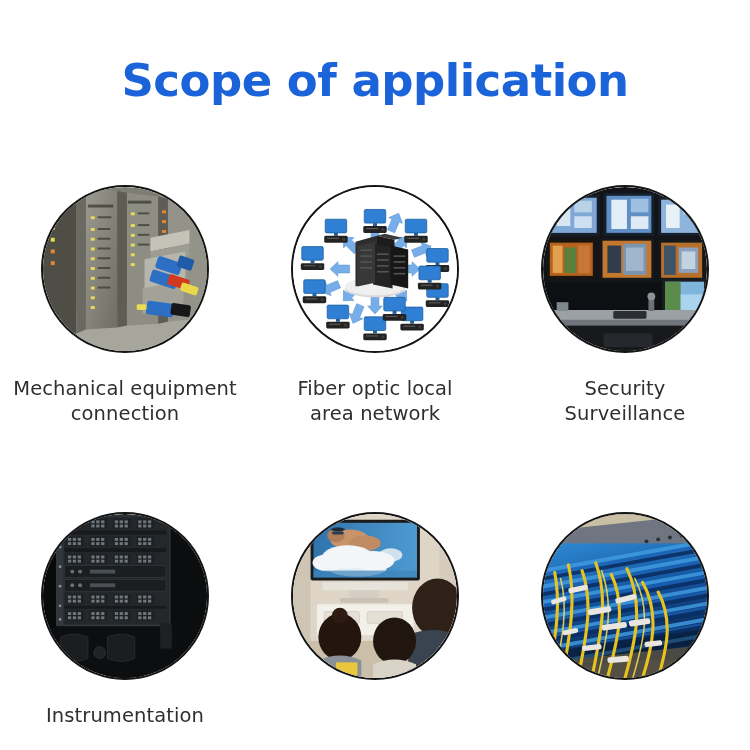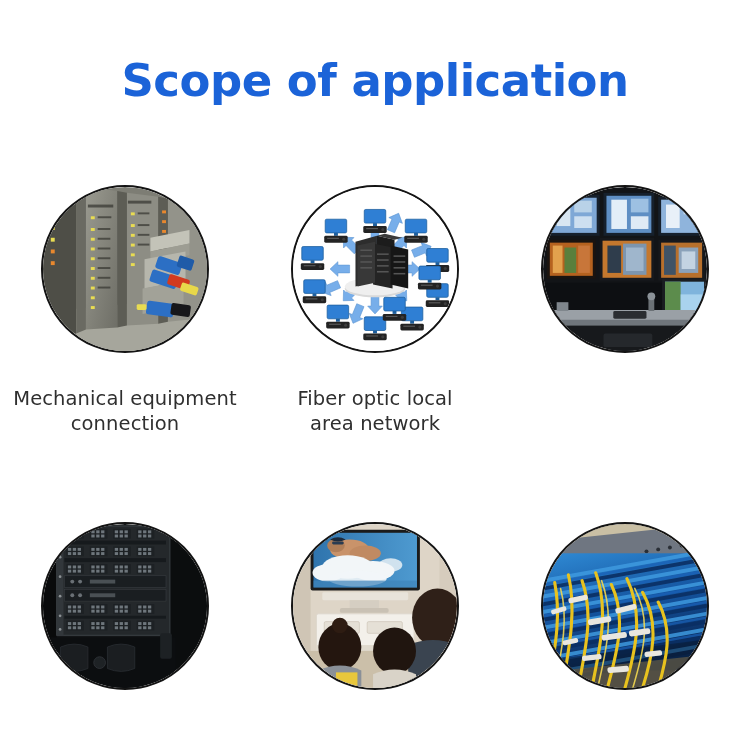--- a/index.html
+++ b/index.html
@@ -49,21 +49,21 @@
     border-radius:50%;
     overflow:hidden;
     position:relative;
     border:2px solid #141414;
     box-sizing:border-box;
     background:#ffffff;
   }
   .thumb svg{display:block;width:100%;height:100%;}
 
   .caption{
-    margin-top:34px;
+    margin-top:24px;
     text-align:center;
     font-family:"DejaVu Sans", sans-serif;
     font-size:19.5px;
     font-weight:normal;
     color:#2f2f2f;
     line-height:1.28;
     letter-spacing:0.1px;
     white-space:pre-line;
   }
 </style>
@@ -375,20 +375,22 @@
               <rect x="0" y="142" width="168" height="26" fill="#17191c"></rect>
 
               <rect x="72" y="127" width="34" height="8" rx="1.5" fill="#2a2d31"></rect>
               <rect x="14" y="118" width="12" height="9" fill="#7f868c"></rect>
               <rect x="108" y="112" width="6" height="15" fill="#6b7176"></rect>
               <circle cx="111" cy="112" r="4" fill="#8b9298"></circle>
               <rect x="62" y="150" width="50" height="14" rx="2" fill="#25282c"></rect>
             </g>
           </svg>
         </div>
+        <div class="caption">Security
+Surveillance</div>
       </div>
     </div>
 
     <div class="row row2">
 
       <div class="cell">
         <div class="thumb">
           <svg viewBox="0 0 168 168" preserveAspectRatio="xMidYMid slice">
             <defs>
               <clipPath id="c4">
@@ -503,20 +505,21 @@
               <rect x="8" y="116" width="128" height="52" fill="#0c0e10"></rect>
               <g fill="#1b1e21" stroke="#2b2f33" stroke-width="0.8">
                 <path d="M18 126 q14 -6 28 0 l0 22 q-14 6 -28 0 z"></path>
                 <path d="M66 126 q14 -6 28 0 l0 22 q-14 6 -28 0 z"></path>
               </g>
               <circle cx="58" cy="142" r="6" fill="#1e2225" stroke="#34383c" stroke-width="0.8"></circle>
               <rect x="120" y="112" width="12" height="26" rx="2" fill="#1d2124"></rect>
             </g>
           </svg>
         </div>
+        <div class="caption">Instrumentation</div>
       </div>
 
       <div class="cell">
         <div class="thumb">
           <svg viewBox="0 0 168 168" preserveAspectRatio="xMidYMid slice">
             <defs>
               <clipPath id="c5">
                   <circle cx="84" cy="84" r="84"></circle>
                 </clipPath>
               <linearGradient id="water" x1="0" y1="0" x2="1" y2="0">

